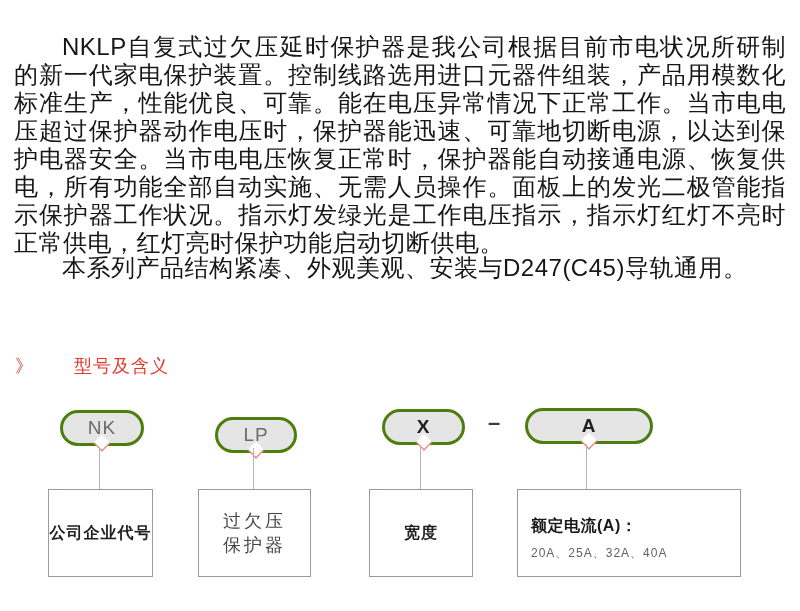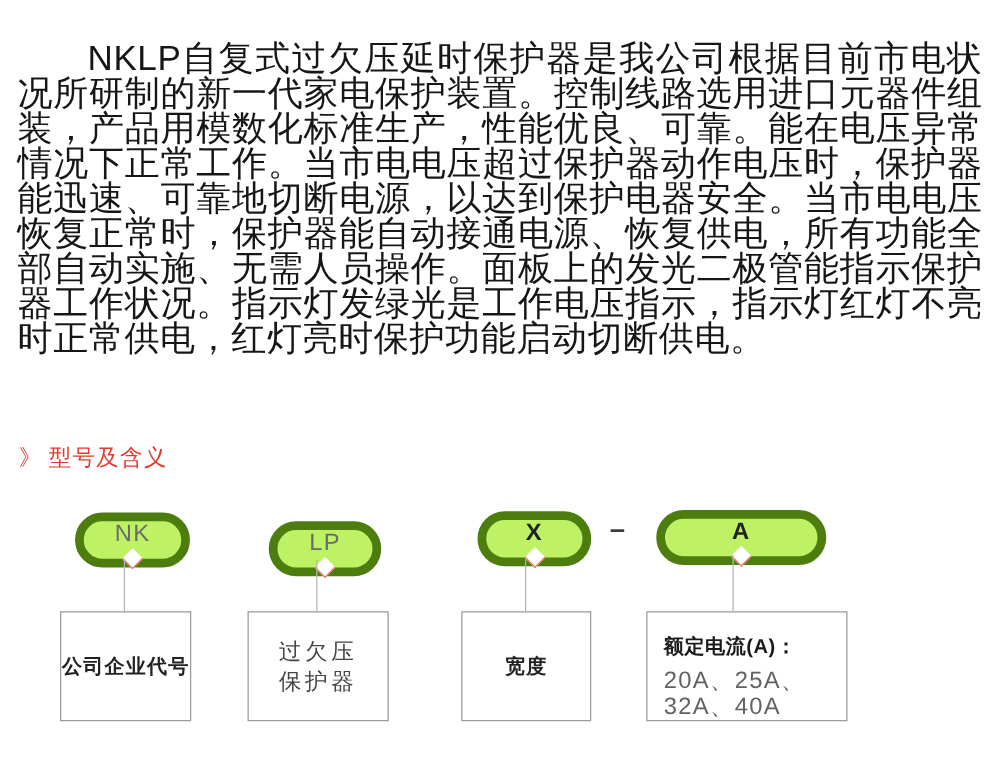--- a/index.html
+++ b/index.html
@@ -3,38 +3,38 @@
 <meta charset="utf-8">
 <style>
   html,body{margin:0;padding:0;}
   body{
     width:800px;height:611px;position:relative;background:#ffffff;
     font-family:"Liberation Sans", sans-serif;overflow:hidden;
   }
   .page{position:absolute;inset:0;}
   .para{
     position:absolute;left:14px;width:772px;margin:0;
-    font-size:28px;line-height:28px;letter-spacing:0.5px;
+    font-size:24px;line-height:28px;letter-spacing:0.5px;
     color:#161616;font-weight:500;text-align:justify;text-indent:2em;
   }
   .para1{top:33px;}
   .para2{top:254px;}
   .section-header{
     position:absolute;left:15px;top:354px;
     font-size:18px;color:#e23a2e;display:flex;align-items:center;
   }
   .section-header .marker{margin-right:6px;font-weight:500;}
-  .section-header .sec-title{letter-spacing:1px;font-weight:500;}
+  .section-header .sec-title{letter-spacing:1px;font-weight:500;margin-left:35px;}
 
   .diagram{position:absolute;left:0;top:0;width:800px;height:611px;}
 
   .bubble{
-    position:absolute;height:30px;background:#bef264;
-    border:7px solid #4d7c0f;border-radius:999px;
-    display:flex;align-items:flex-start;justify-content:center;
+    position:absolute;height:30px;background:#e5e5e5;
+    border:3px solid #4d7c0f;border-radius:999px;
+    display:flex;align-items:center;justify-content:center;
   }
   .bubble .btext{font-size:19px;letter-spacing:1px;}
   .btext.gray{color:#6b6b6b;}
   .btext.dark{color:#222;font-weight:bold;}
   .tail{
     position:absolute;left:50%;bottom:-6px;width:11px;height:11px;background:#fff;
     border-right:1px solid #e46e62;border-bottom:1px solid #e46e62;
     transform:translateX(-50%) rotate(45deg);
   }
   .bubble-nk{left:60px;top:410px;width:78px;}
@@ -55,33 +55,34 @@
   .c3{left:586px;top:444px;height:45px;}
 
   .mbox{
     position:absolute;top:489px;height:88px;background:#fff;
     border:1px solid #969b9b;box-sizing:border-box;
     display:flex;flex-direction:column;align-items:center;justify-content:center;
   }
   .mbox-0{left:48px;width:105px;}
   .mbox-1{left:198px;width:113px;}
   .mbox-2{left:369px;width:104px;}
-  .mbox-3{left:517px;width:161px;align-items:flex-start;justify-content:flex-end;
+  .mbox-3{left:517px;width:224px;align-items:flex-start;justify-content:center;
           padding:13px 0 0 13px;}
   .box-label-bold{font-size:16px;font-weight:bold;color:#222;letter-spacing:1px;}
   .box-line{font-size:18px;color:#454545;line-height:24px;letter-spacing:3px;}
   .rated-title{font-size:16px;font-weight:bold;color:#1a1a1a;margin-bottom:6px;letter-spacing:0.5px;}
-  .rated-line{font-size:19px;color:#5f6366;line-height:21px;letter-spacing:1px;}
+  .rated-line{font-size:12px;color:#5f6366;line-height:21px;letter-spacing:1px;}
 </style>
 </head>
 <body>
 
 <div class="page">
 
   <p class="para para1">NKLP自复式过欠压延时保护器是我公司根据目前市电状况所研制的新一代家电保护装置。控制线路选用进口元器件组装，产品用模数化标准生产，性能优良、可靠。能在电压异常情况下正常工作。当市电电压超过保护器动作电压时，保护器能迅速、可靠地切断电源，以达到保护电器安全。当市电电压恢复正常时，保护器能自动接通电源、恢复供电，所有功能全部自动实施、无需人员操作。面板上的发光二极管能指示保护器工作状况。指示灯发绿光是工作电压指示，指示灯红灯不亮时正常供电，红灯亮时保护功能启动切断供电。</p>
+  <p class="para para2">本系列产品结构紧凑、外观美观、安装与D247(C45)导轨通用。</p>
 
   <div class="section-header">
     <span class="marker">》</span>
     <span class="sec-title">型号及含义</span>
   </div>
 
   <div class="diagram">
 
     <div class="bubble bubble-nk">
       <span class="btext gray">NK</span>

